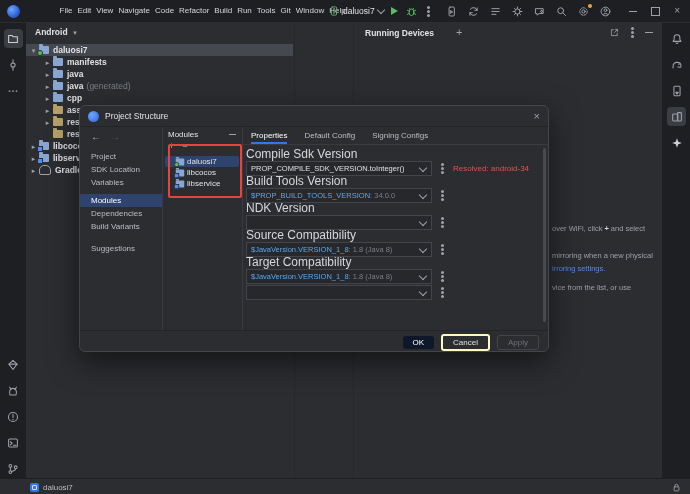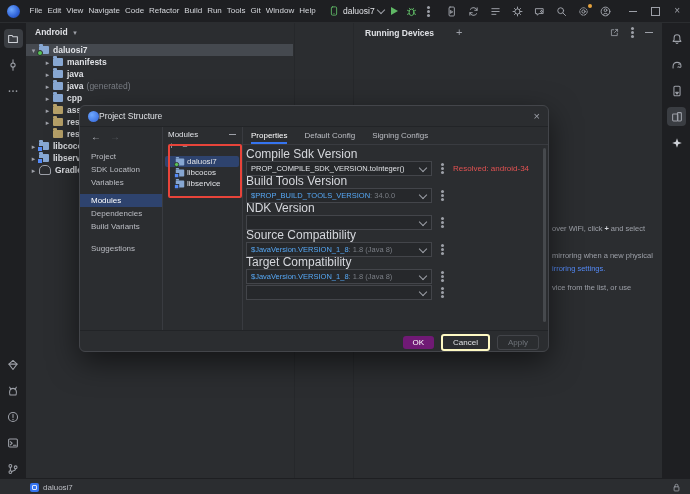--- a/index.html
+++ b/index.html
@@ -4,21 +4,21 @@
 <style>
   html,body{margin:0;padding:0;}
   body{width:690px;height:494px;position:relative;overflow:hidden;background:#1e1f22;
        font-family:"Liberation Sans","DejaVu Sans",sans-serif;color:#dfe1e5;
        -webkit-font-smoothing:antialiased;}
   svg{display:block;}
   .ico{stroke:#9da0a8;fill:none;stroke-width:1.2;stroke-linecap:round;stroke-linejoin:round;}
 
   
   .titlebar{position:absolute;left:0;top:0;width:690px;height:22px;background:#1e1f22;
-            border-bottom:1px solid #2b2d30;display:flex;align-items:center;z-index:30;}
+            border-bottom:1px solid #2b2d30;display:flex;align-items:center;z-index:30;gap:30px;}
   .app-icon{width:13px;height:13px;border-radius:50%;margin:0 7px 0 7px;flex:0 0 auto;
             background:radial-gradient(circle at 35% 35%,#6ea8ff,#2f62d8 60%,#1f3f8f);}
   .menus{display:flex;}
   .menu-item{font-size:8px;color:#d5d7dc;padding:2px 2.5px;border-radius:2px;line-height:10px;}
   .tb-center{position:absolute;left:328px;top:0;height:22px;display:flex;align-items:center;gap:7px;}
   .dev-sel{display:flex;align-items:center;gap:3px;font-size:8.5px;color:#dfe1e5;}
   .chev-css{width:5px;height:5px;border-right:1px solid #9da0a8;border-bottom:1px solid #9da0a8;
             transform:rotate(45deg);margin-top:-2px;}
   .play-tri{width:0;height:0;border-left:7px solid #5fb865;border-top:4px solid transparent;
             border-bottom:4px solid transparent;}
@@ -84,21 +84,21 @@
              border-top:1px solid #1e1f22;display:flex;align-items:center;z-index:31;}
   .sb-proj{display:flex;align-items:center;gap:4px;margin-left:30px;font-size:8px;color:#bcbec4;}
   .sb-ico{width:9px;height:9px;border-radius:2px;background:#3574f0;position:relative;}
   .sb-ico::after{content:"";position:absolute;inset:2px;border:1px solid rgba(255,255,255,.8);border-radius:1px;}
   .sb-right{margin-left:auto;margin-right:8px;}
 
   
   .dialog{position:absolute;left:79px;top:105px;width:470px;height:247px;background:#2b2d30;
           border:1px solid #43454a;border-radius:6px;box-shadow:0 10px 30px rgba(0,0,0,.55);
           z-index:40;box-sizing:border-box;}
-  .dlg-title{height:20px;display:flex;align-items:center;padding:0 8px;
+  .dlg-title{height:20px;display:flex;align-items:center;gap:6px;padding:0 8px;
              border-bottom:1px solid #222427;}
   .dlg-ico{width:11px;height:11px;border-radius:50%;background:radial-gradient(circle at 35% 35%,#6ea8ff,#2f62d8);
            position:relative;flex:0 0 auto;}
   .dlg-ttl{font-size:8.5px;color:#dfe1e5;}
   .dlg-close{margin-left:auto;font-size:11px;color:#9da0a8;line-height:11px;}
   .dlg-body{position:relative;height:203px;}
   .dnav{position:absolute;left:0;top:0;width:82px;bottom:0;border-right:1px solid #393b40;padding-top:3px;}
   .dnav-arrows{display:flex;gap:9px;padding:2px 0 8px 11px;font-size:10px;line-height:10px;}
   .arr-back{color:#bcbec4;} .arr-fwd{color:#55585e;}
   .nav-item{height:13px;line-height:13px;padding-left:11px;font-size:8px;color:#bcbec4;}
@@ -128,21 +128,21 @@
          display:flex;align-items:center;padding:0 4px;box-sizing:content-box;}
   .cval{font-size:7.5px;white-space:nowrap;overflow:hidden;flex:1;}
   .cvar{color:#56a8f5;} .cres{color:#7a7e85;}
   .carret{width:5px;height:5px;border-right:1px solid #9da0a8;border-bottom:1px solid #9da0a8;
           transform:rotate(45deg);margin:-2px 1px 0 4px;flex:0 0 auto;}
   .fnote{font-size:8px;color:#e35252;}
   .vscroll{position:absolute;right:2px;top:21px;bottom:8px;width:3px;background:#46494d;border-radius:2px;}
   .dlg-footer{height:22px;display:flex;align-items:center;justify-content:flex-end;gap:7px;
               padding-right:9px;border-top:1px solid #222427;}
   .btn{height:13px;padding:0 10px;font-size:8px;border-radius:3px;display:flex;align-items:center;}
-  .btn.ok{background:#701a75;color:#fff;}
+  .btn.ok{background:#0f172a;color:#fff;}
   .btn.cancel{border:2px solid #fef9c3;color:#dfe1e5;}
   .btn.apply{border:1px solid #43454a;color:#6f737a;}
 </style>
 </head>
 <body>
 
 <div class="titlebar">
   <div class="app-icon"></div>
   <div class="menus">
     <span class="menu-item">File</span>

